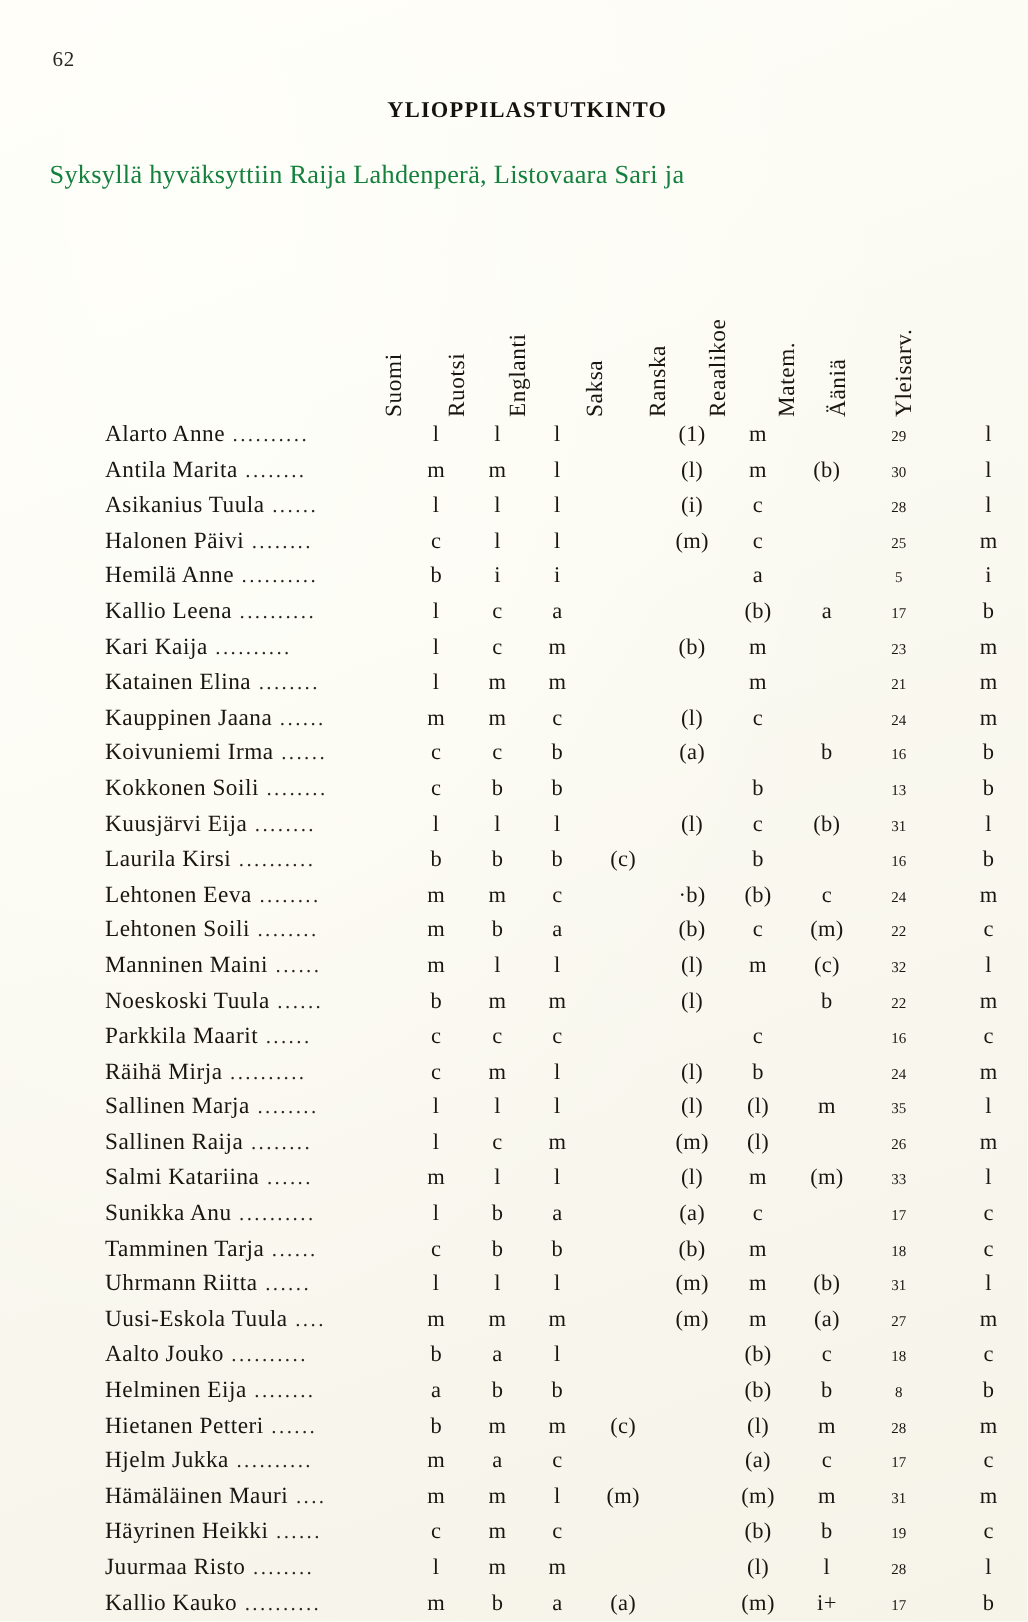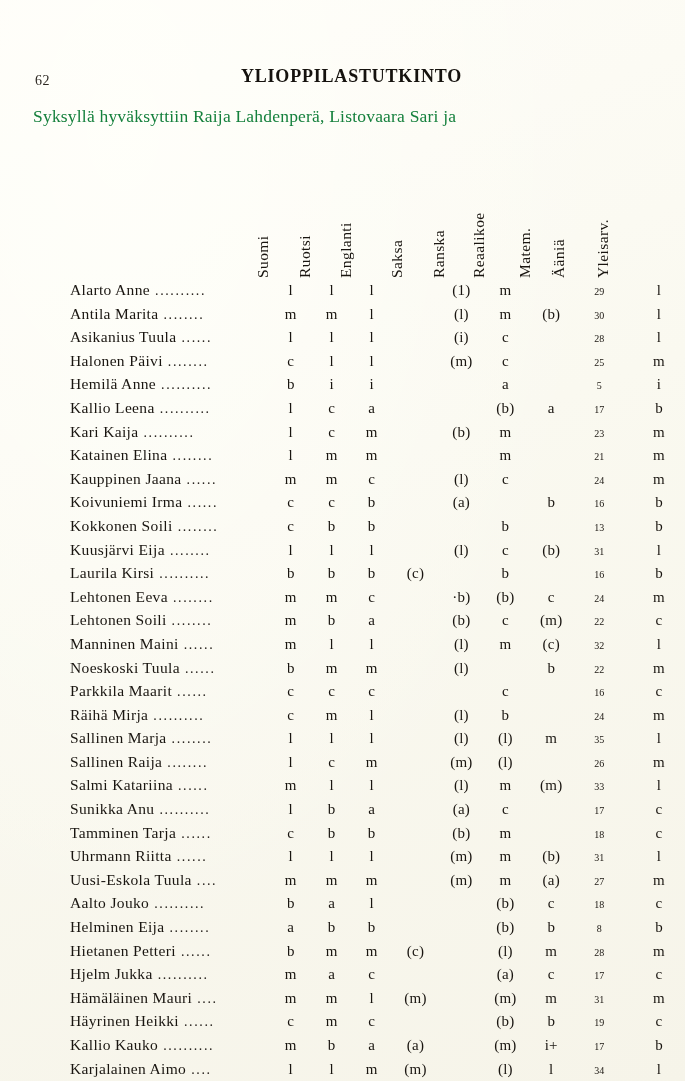--- a/index.html
+++ b/index.html
@@ -30,31 +30,30 @@
   }
 
   
   .folio {
     position: absolute;
     left: 35px;
     top: 33px;
     font-size: 14px;
     letter-spacing: 0.5px;
     color: #2b2620;
-    margin-top: 40px;
   }
 
   
   .doc-title {
     position: absolute;
     left: 0;
     right: 0;
     top: 66px;
     text-align: center;
-    font-size: 18px;
+    font-size: 15px;
     font-weight: bold;
     letter-spacing: 0.8px;
     color: #15120e;
     padding-left: 18px;
   }
 
   .lead {
     position: absolute;
     left: 33px;
     right: 56px;
@@ -549,20 +548,32 @@
           <td class="g c-ruotsi">m</td>
           <td class="g c-engl">c</td>
           <td class="g c-saksa"></td>
           <td class="g c-ransk"></td>
           <td class="g c-reaali">(b)</td>
           <td class="g c-matem">b</td>
           <td class="num c-aania">19</td>
           <td class="g c-yleis">c</td>
         </tr>
         <tr>
+          <td class="nm"><span class="who">Juurmaa Risto</span><span class="dots">........</span></td>
+          <td class="g c-suomi">l</td>
+          <td class="g c-ruotsi">m</td>
+          <td class="g c-engl">m</td>
+          <td class="g c-saksa"></td>
+          <td class="g c-ransk"></td>
+          <td class="g c-reaali">(l)</td>
+          <td class="g c-matem">l</td>
+          <td class="num c-aania">28</td>
+          <td class="g c-yleis">l</td>
+        </tr>
+        <tr>
           <td class="nm"><span class="who">Kallio Kauko</span><span class="dots">..........</span></td>
           <td class="g c-suomi">m</td>
           <td class="g c-ruotsi">b</td>
           <td class="g c-engl">a</td>
           <td class="g c-saksa">(a)</td>
           <td class="g c-ransk"></td>
           <td class="g c-reaali">(m)</td>
           <td class="g c-matem">i+</td>
           <td class="num c-aania">17</td>
           <td class="g c-yleis">b</td>

